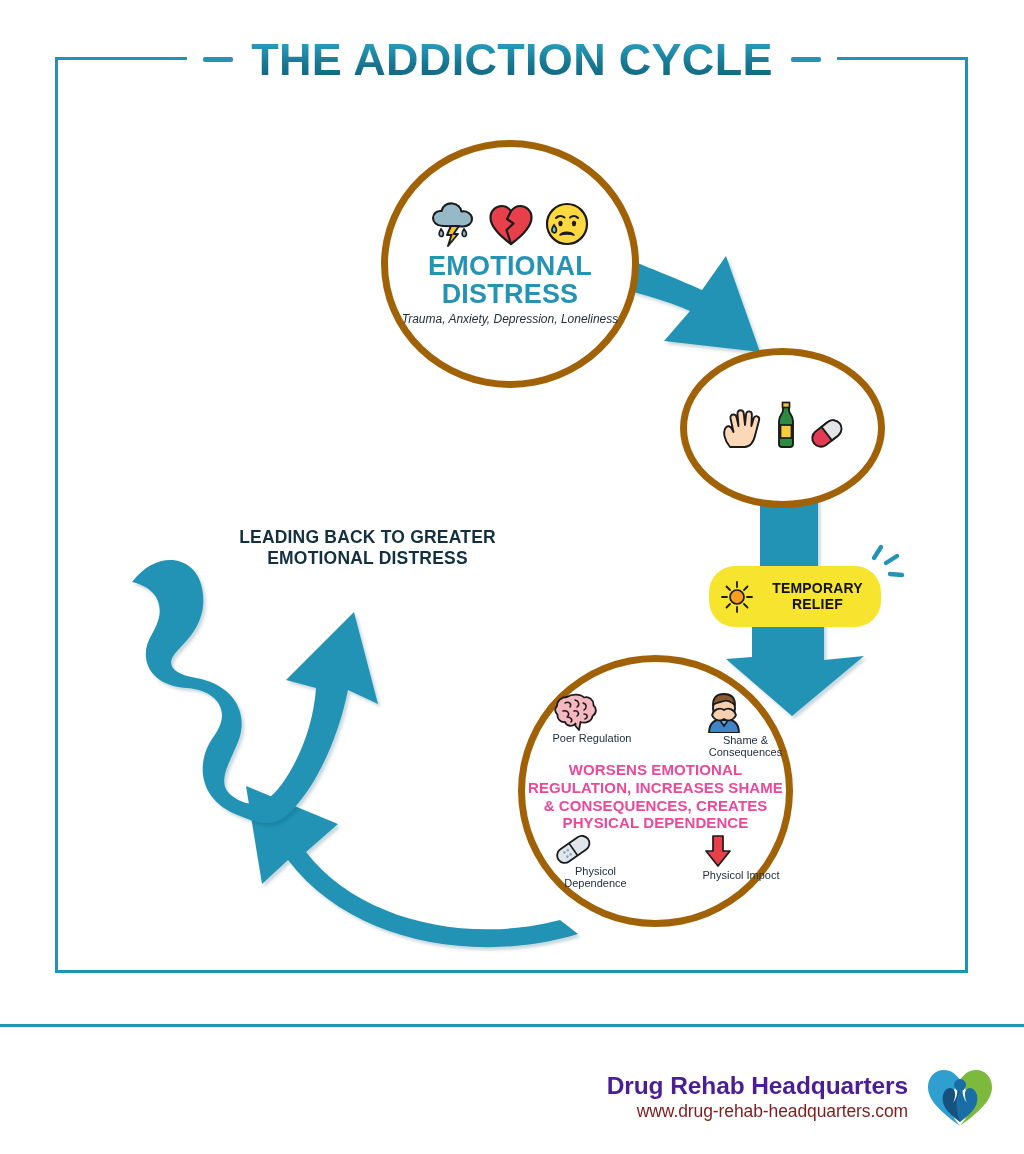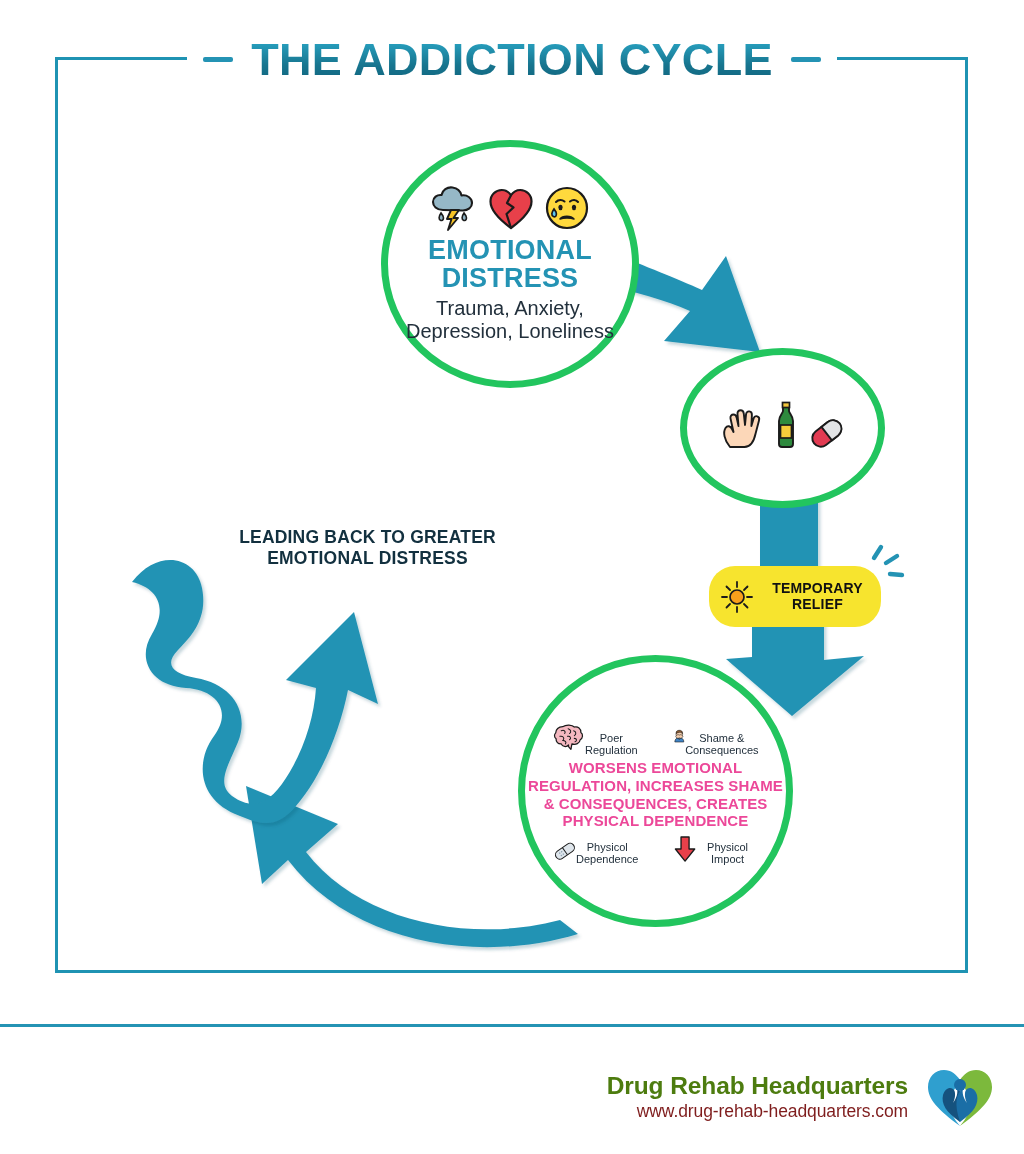--- a/index.html
+++ b/index.html
@@ -34,43 +34,43 @@
     white-space:nowrap;line-height:1;
     font-family:"Liberation Sans",sans-serif;
   }
 
   
   #arrows{position:absolute;left:0;top:0;width:1024px;height:1154px;z-index:5;}
 
   
   .node{
     position:absolute;border-radius:50%;background:#fff;
-    border:7px solid #22c55e;box-sizing:border-box;
+    border:7px solid #a16207;box-sizing:border-box;
     display:flex;flex-direction:column;align-items:center;justify-content:center;
     text-align:center;z-index:20;
   }
   .node-1{left:381px;top:140px;width:258px;height:248px;}
   .node-2{left:680px;top:348px;width:205px;height:160px;}
   .node-3{left:518px;top:655px;width:275px;height:272px;}
 
   .icons-row{display:flex;align-items:flex-end;justify-content:center;gap:10px;margin-bottom:6px;}
   .emo-title{
     color:#2493b4;font-size:27px;font-weight:bold;line-height:1.02;letter-spacing:.2px;
   }
   .emo-sub{
-    color:#22303c;font-size:20px;line-height:1.14;margin-top:5px;
+    color:#22303c;font-size:12px;line-height:1.14;margin-top:5px;font-style:italic;
   }
   .node2-title{
     color:#12303f;font-size:17.5px;font-weight:bold;line-height:1.14;letter-spacing:.2px;
   }
   .node3-main{
     color:#ec4899;font-size:15px;font-weight:bold;line-height:1.17;letter-spacing:.1px;margin:3px 0 2px;
   }
   .mini-row{display:flex;justify-content:center;gap:34px;}
-  .mini{display:flex;align-items:flex-end;width:86px;}
+  .mini{display:flex;flex-direction:column;align-items:flex-start;width:86px;margin-left:30px;}
   .mini-cap{font-size:11px;line-height:1.12;color:#22303c;margin-top:1px;}
 
   
   .left-caption{
     position:absolute;left:230px;top:527px;width:275px;
     text-align:center;color:#12303f;font-size:17.5px;font-weight:bold;
     line-height:1.18;letter-spacing:.2px;z-index:22;
   }
 
   
@@ -87,21 +87,21 @@
   .sparkles{position:absolute;left:866px;top:542px;width:40px;height:44px;z-index:27;}
 
   
   .divider{position:absolute;left:0;top:1024px;width:1024px;height:3px;background:#2493b4;}
   .footer{
     position:absolute;left:0;top:1052px;width:1024px;height:90px;
     display:flex;align-items:center;justify-content:flex-end;padding-right:28px;
     box-sizing:border-box;gap:16px;
   }
   .footer-text{text-align:right;}
-  .brand{font-size:24.5px;font-weight:bold;color:#4d7c0f;line-height:1.18;letter-spacing:-.1px;}
+  .brand{font-size:24.5px;font-weight:bold;color:#4c1d95;line-height:1.18;letter-spacing:-.1px;}
   .site{font-size:17.5px;color:#7f1d1d;line-height:1.25;letter-spacing:-.1px;}
 </style>
 </head>
 <body>
 
 <div id="stage">
 
   <div class="frame"></div>
 
   <div class="title-wrap">

